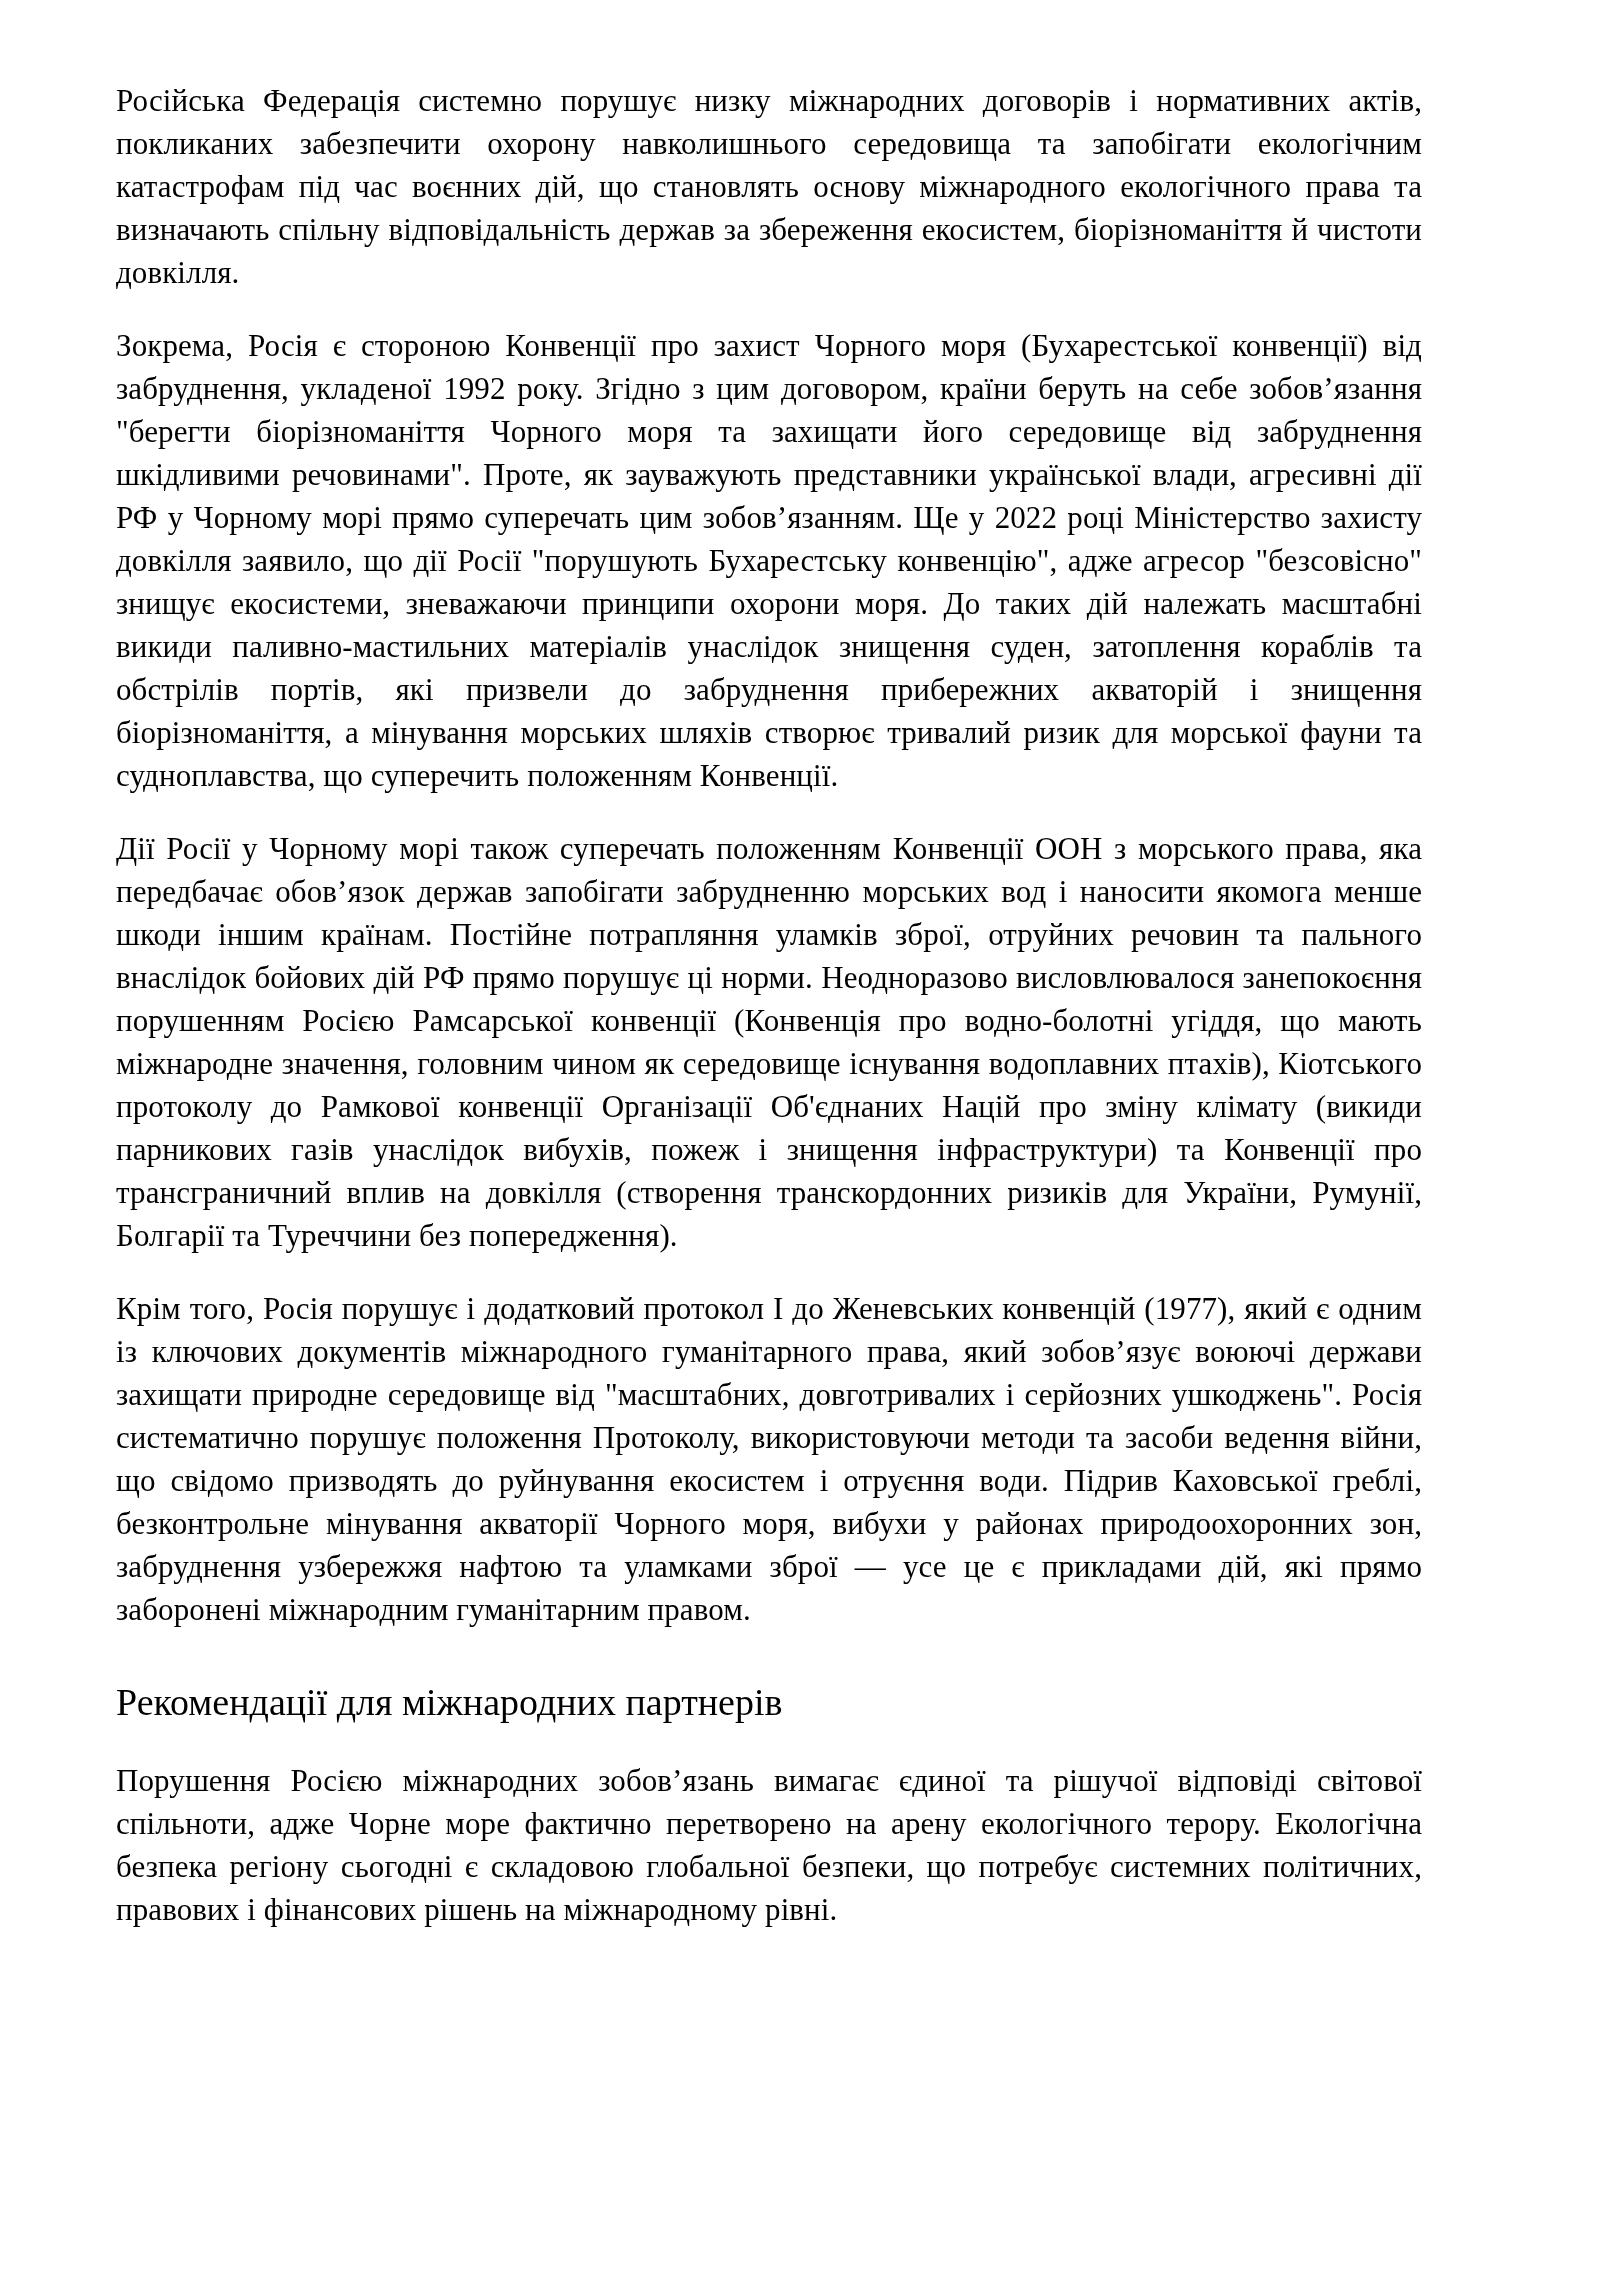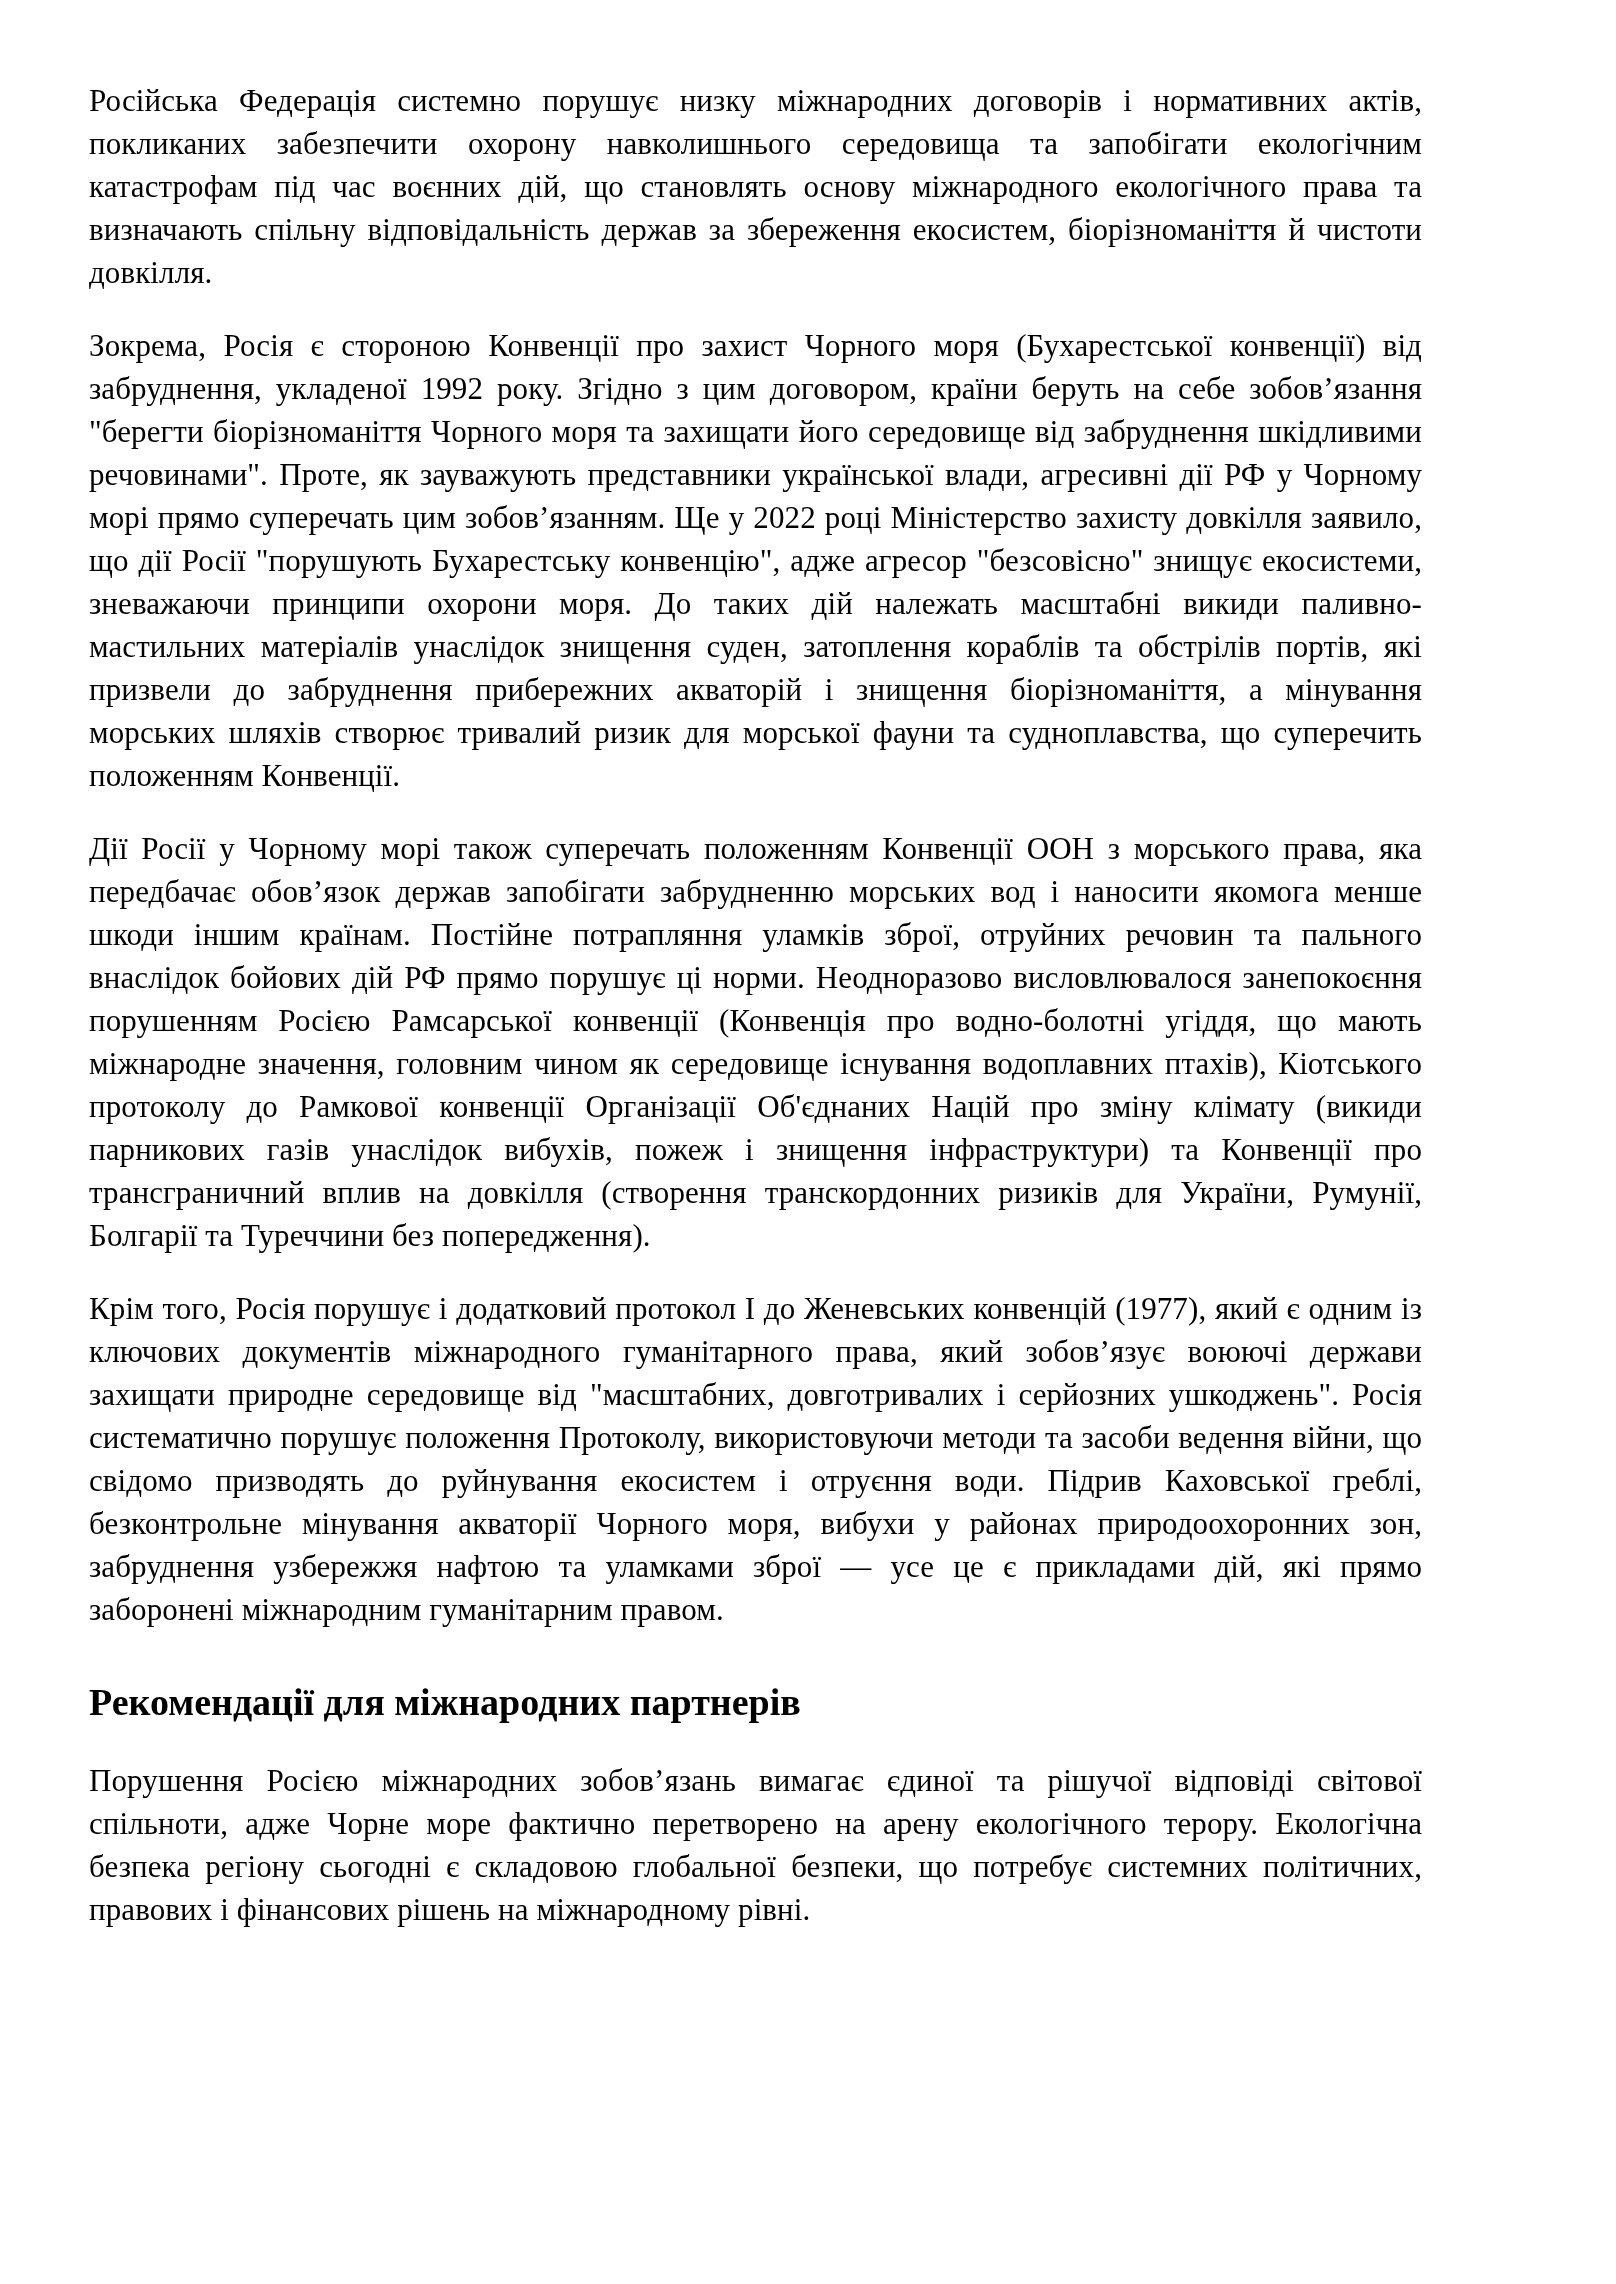--- a/index.html
+++ b/index.html
@@ -10,36 +10,36 @@
   body {
     width: 1617px;
     height: 2284px;
     overflow: hidden;
   }
   .page {
     box-sizing: border-box;
     width: 1617px;
     height: 2284px;
     background: #ffffff;
-    padding: 79px 195px 0 89px;
+    padding: 79px 195px 0 116px;
     font-family: "Liberation Serif", serif;
     color: #000000;
   }
   .body-par {
     margin: 0 0 30px 0;
     font-size: 31px;
     line-height: 43px;
     text-align: justify;
     letter-spacing: 0.1px;
   }
   .section-heading {
     margin: 49px 0 35px 0;
     font-size: 38px;
     line-height: 44px;
-    font-weight: bold;
+    font-weight: normal;
     text-align: left;
   }
 </style>
 </head>
 <body>
 
 <div class="page">
   <p class="body-par">Російська Федерація системно порушує низку міжнародних договорів і нормативних актів, покликаних забезпечити охорону навколишнього середовища та запобігати екологічним катастрофам під час воєнних дій, що становлять основу міжнародного екологічного права та визначають спільну відповідальність держав за збереження екосистем, біорізноманіття й чистоти довкілля.</p>
 
   <p class="body-par">Зокрема, Росія є стороною Конвенції про захист Чорного моря (Бухарестської конвенції) від забруднення, укладеної 1992 року. Згідно з цим договором, країни беруть на себе зобов’язання "берегти біорізноманіття Чорного моря та захищати його середовище від забруднення шкідливими речовинами". Проте, як зауважують представники української влади, агресивні дії РФ у Чорному морі прямо суперечать цим зобов’язанням. Ще у 2022 році Міністерство захисту довкілля заявило, що дії Росії "порушують Бухарестську конвенцію", адже агресор "безсовісно" знищує екосистеми, зневажаючи принципи охорони моря. До таких дій належать масштабні викиди паливно-мастильних матеріалів унаслідок знищення суден, затоплення кораблів та обстрілів портів, які призвели до забруднення прибережних акваторій і знищення біорізноманіття, а мінування морських шляхів створює тривалий ризик для морської фауни та судноплавства, що суперечить положенням Конвенції.</p>

